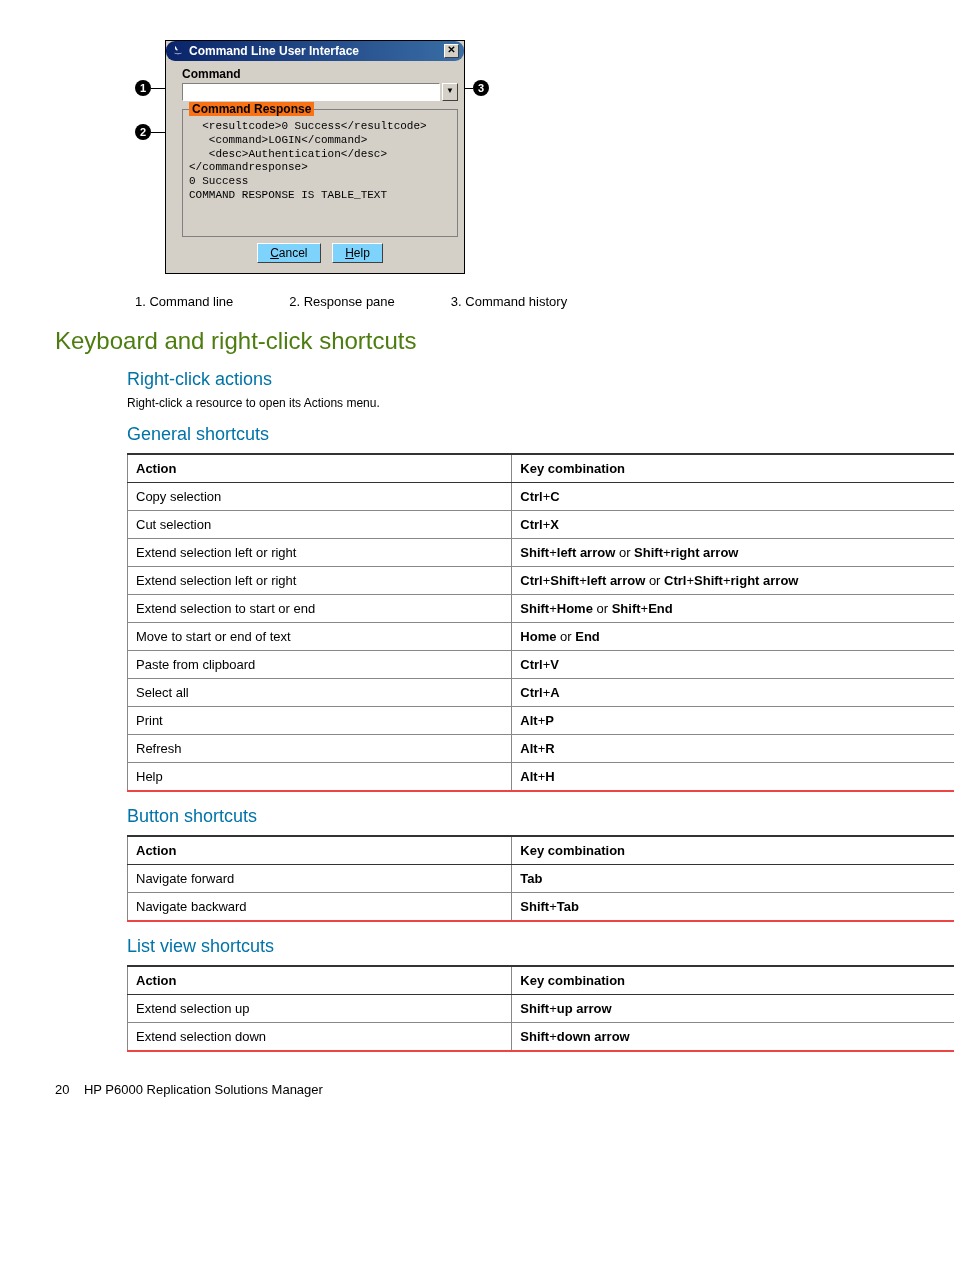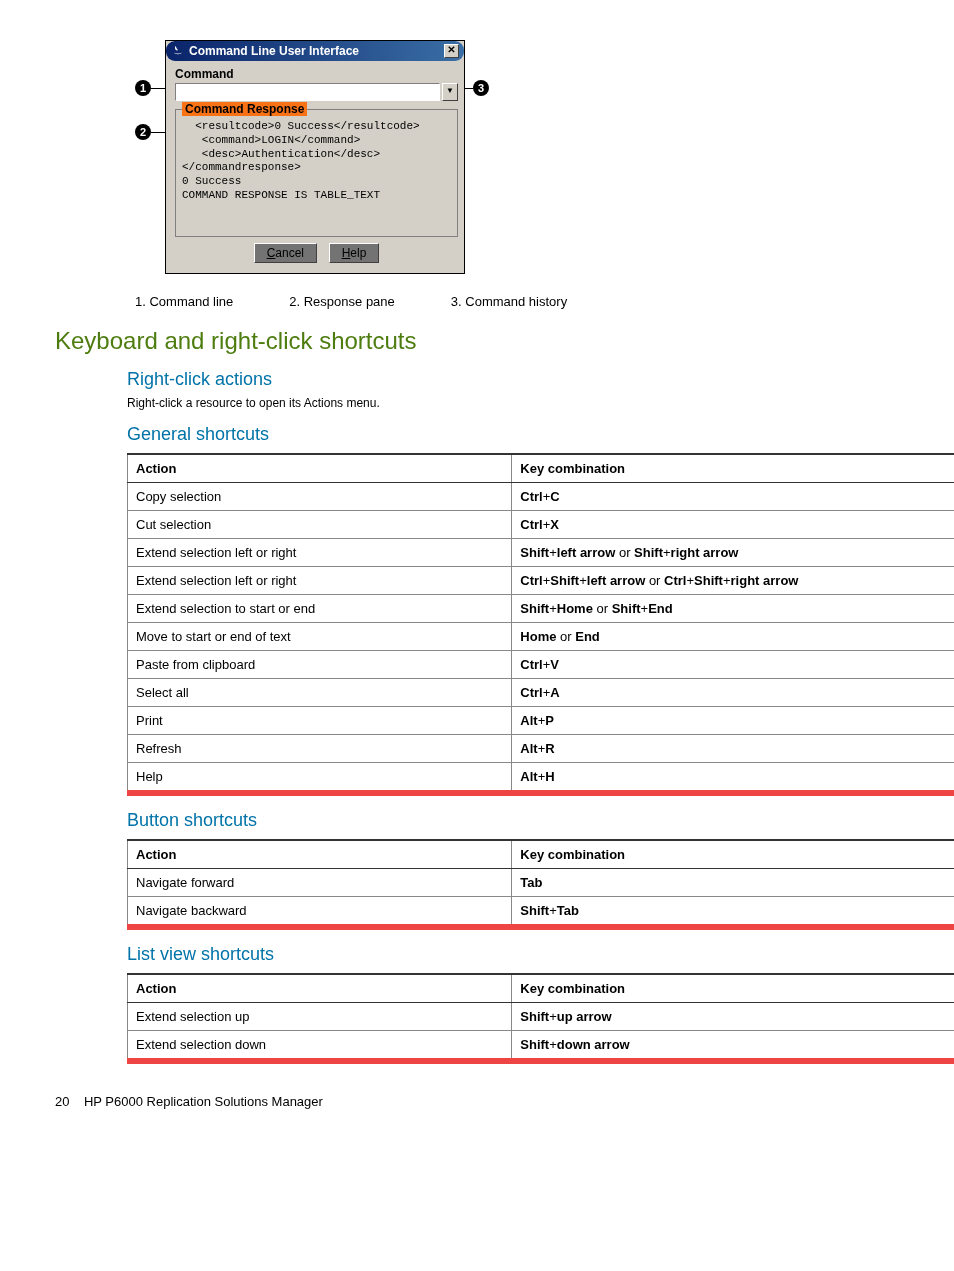--- a/index.html
+++ b/index.html
@@ -42,21 +42,21 @@
     border: 1px solid #fff;
     border-right-color: #404040;
     border-bottom-color: #404040;
     width: 15px; height: 14px;
     font-size: 10px;
     line-height: 10px;
     text-align: center;
     color: #000;
     font-weight: bold;
   }
-  .dialog-body { padding: 4px 6px 8px 9px; }
+  .dialog-body { padding: 4px 6px 8px 16px; }
   .cmd-label { font-weight: bold; font-size: 12px; margin: 2px 0; }
   .cmd-row { display: flex; gap: 2px; align-items: center; }
   .cmd-input {
     flex: 1;
     height: 18px;
     background: #fff;
     border: 1px solid #808080;
     border-right-color: #fff;
     border-bottom-color: #fff;
   }
@@ -88,21 +88,21 @@
   .response-text {
     font-family: "Courier New", monospace;
     font-size: 11px;
     line-height: 1.25;
     white-space: pre;
     margin-top: 6px;
     min-height: 110px;
   }
   .dialog-btns { text-align: center; padding: 6px 0 2px 0; }
   .dialog-btns button {
-    background: #737373;
+    background: #7dd3fc;
     border: 1px solid #fff;
     border-right-color: #404040;
     border-bottom-color: #404040;
     padding: 2px 12px;
     font-size: 12px;
     margin: 0 4px;
   }
   .dialog-btns button span { text-decoration: underline; }
   .callout {
     position: absolute;
@@ -152,21 +152,21 @@
     padding: 6px 8px;
     text-align: left;
     vertical-align: top;
   }
   table.shortcut thead tr { border-top: 2px solid #333; }
   table.shortcut th {
     font-weight: bold;
     border-top: 2px solid #333;
     border-bottom: 1.5px solid #333;
   }
-  table.shortcut tr:last-child td { border-bottom: 6px solid #ef4444; }
+  table.shortcut tr:last-child td { border-bottom: 2px solid #ef4444; }
   .key b { font-weight: bold; }
   .footer {
     position: relative;
     margin-top: 30px;
     font-size: 13px;
   }
 </style>
 </head>
 <body>
 

